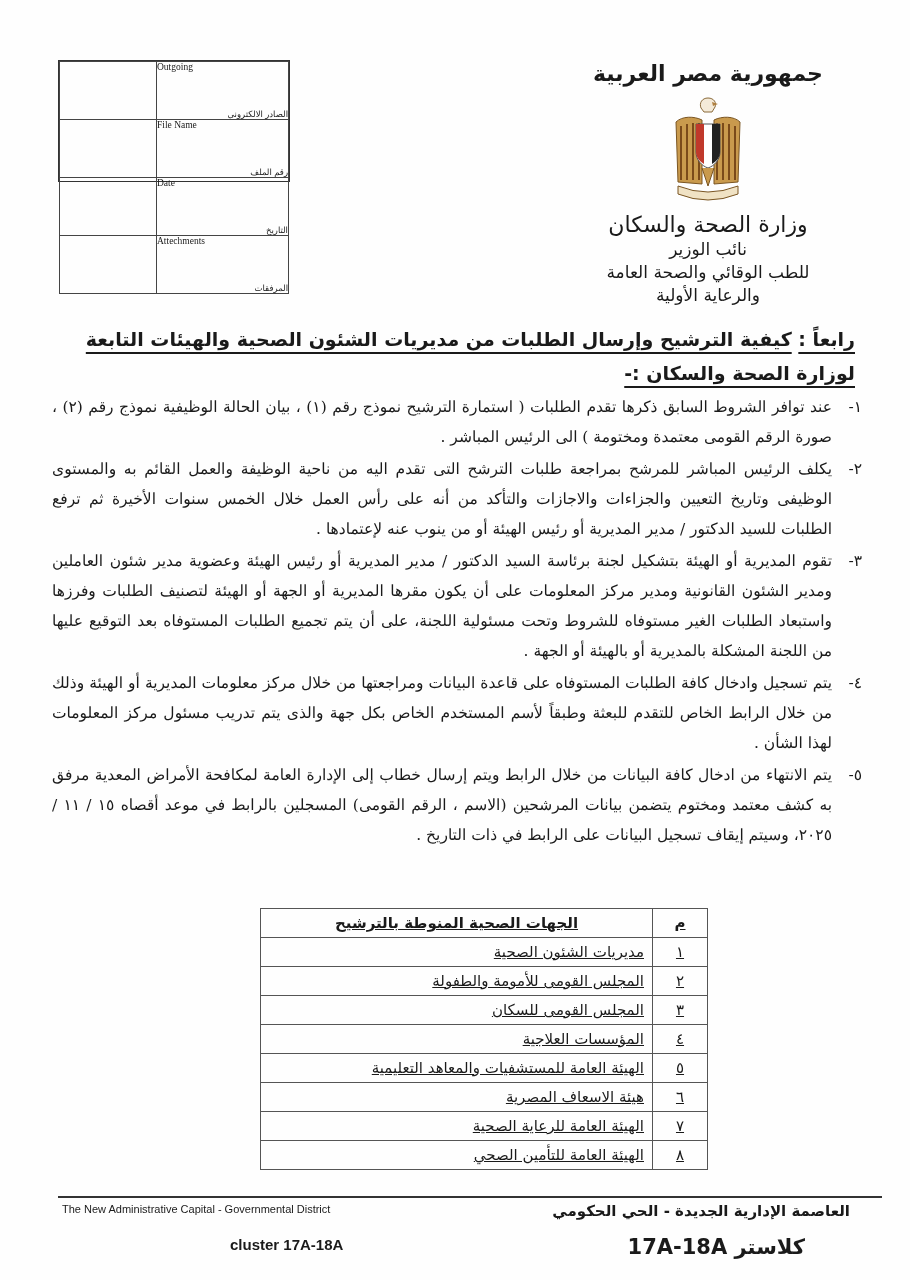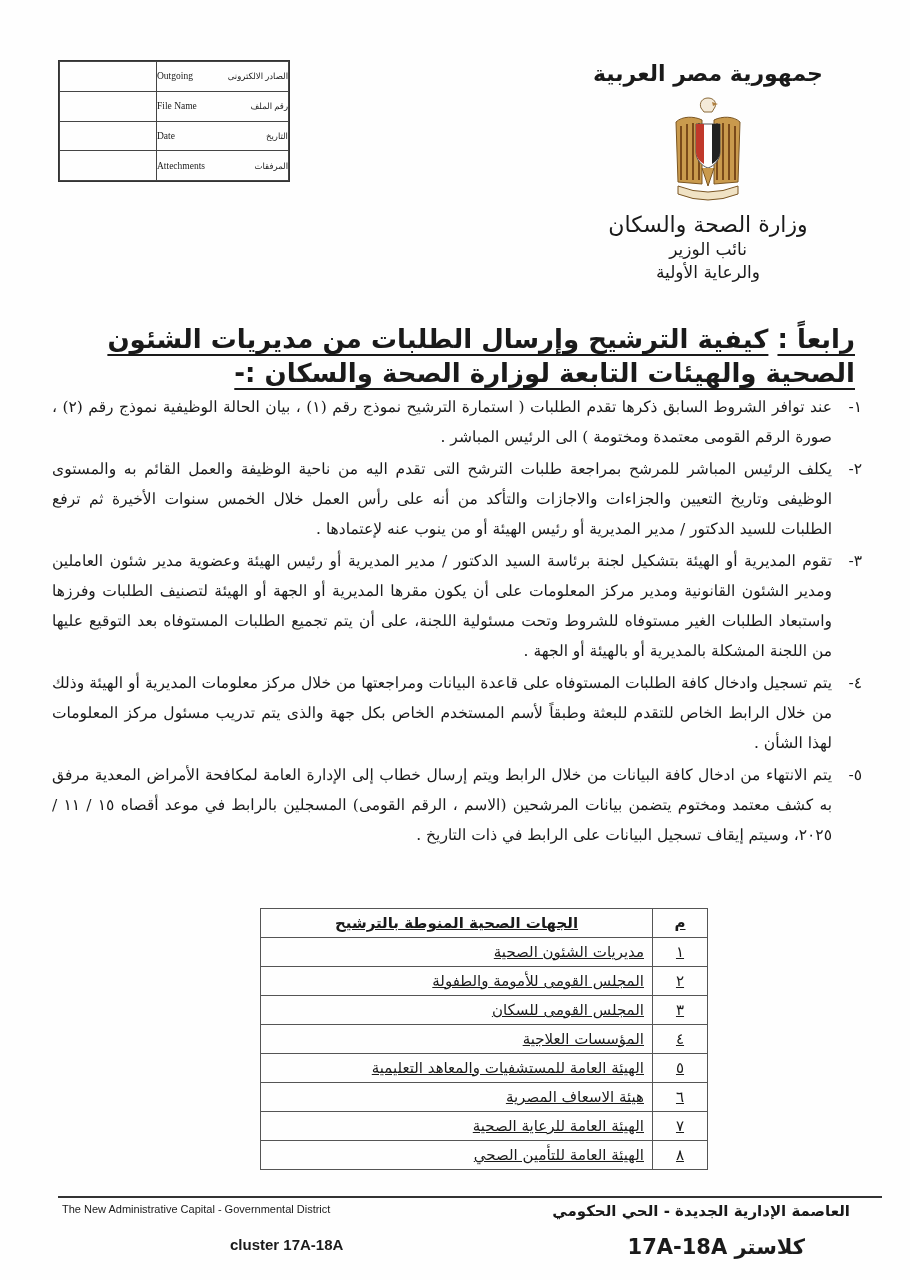--- a/index.html
+++ b/index.html
@@ -11,35 +11,35 @@
 
   
   .info-box {
     position: absolute; left: 58px; top: 60px; width: 230px; height: 120px;
     border: 1.5px solid #333; border-collapse: collapse;
   }
   .info-box table { width: 100%; height: 100%; border-collapse: collapse; }
   .info-box td { border: 1px solid #444; padding: 0 0; font-size: 9.5px; }
   .info-box td.blank { width: 96px; }
   .info-box .en { font-family: "Liberation Serif", serif; float: left; }
-  .info-box .ar { font-family: Liberation Serif, serif; float: right; direction: rtl; font-size: 8.5px; }
+  .info-box .ar { font-family: Liberation Sans, sans-serif; float: right; direction: rtl; font-size: 8.5px; margin-top: 47px; }
 
   
   .letterhead {
     position: absolute; right: 72px; top: 60px; width: 260px; text-align: center; direction: rtl;
   }
   .lh-country { font-size: 22px; font-weight: bold; margin: 0 0 6px 0; line-height: 28px; }
   .emblem { width: 80px; height: 110px; margin: 0 auto; display: block; }
   .lh-ministry { font-size: 22px; margin-top: 8px; line-height: 26px; }
   .lh-line { font-size: 17px; line-height: 23px; }
 
   
   .heading {
     position: absolute; right: 55px; top: 322px; width: 800px; direction: rtl; text-align: right;
-    font-size: 26px; font-weight: bold; line-height: 34px;
+    font-size: 19px; font-weight: bold; line-height: 34px;
   }
   .heading span { text-decoration: underline; text-decoration-thickness: 2px; text-underline-offset: 6px; }
 
   
   .body-text {
     position: absolute; right: 48px; top: 392px; width: 810px; direction: rtl; text-align: justify;
     font-family: "DejaVu Serif", serif; font-size: 15.5px; line-height: 30px;
   }
   .para { position: relative; padding-right: 30px; margin-bottom: 2px; }
   .para .num { position: absolute; right: 0; top: 0; }
@@ -124,20 +124,21 @@
       <path d="M28 30 L52 30 L52 58 C52 66 46 72 40 74 C34 72 28 66 28 58 Z" fill="#fff" stroke="#555" stroke-width="1"></path>
       <path d="M28 30 L36 30 L36 70 C31 67 28 63 28 58 Z" fill="#c0392b"></path>
       <path d="M44 30 L52 30 L52 58 C52 63 49 67 44 70 Z" fill="#222"></path>
 
       <path d="M34 74 L40 92 L46 74" fill="#c99a4d" stroke="#7a5522" stroke-width="1"></path>
 
       <path d="M10 92 Q40 104 70 92 L70 100 Q40 112 10 100 Z" fill="#f0e2c4" stroke="#7a5522" stroke-width="1"></path>
     </svg>
     <div class="lh-ministry">وزارة الصحة والسكان</div>
     <div class="lh-line">نائب الوزير</div>
+    <div class="lh-line">للطب الوقائي والصحة العامة</div>
     <div class="lh-line">والرعاية الأولية</div>
   </div>
 
   <div class="heading">
     <span>رابعاً :</span>
     <span>كيفية الترشيح وإرسال الطلبات من مديريات الشئون الصحية والهيئات التابعة لوزارة الصحة والسكان :-</span>
   </div>
 
   <div class="body-text">
     <div class="para">

